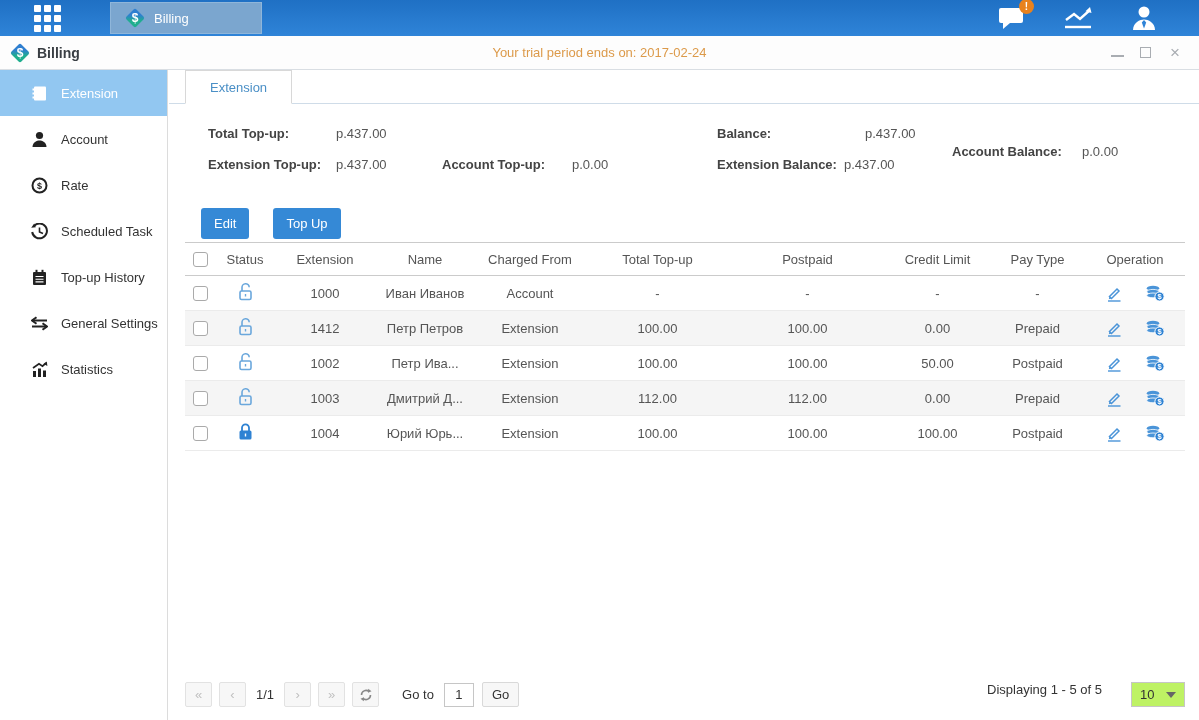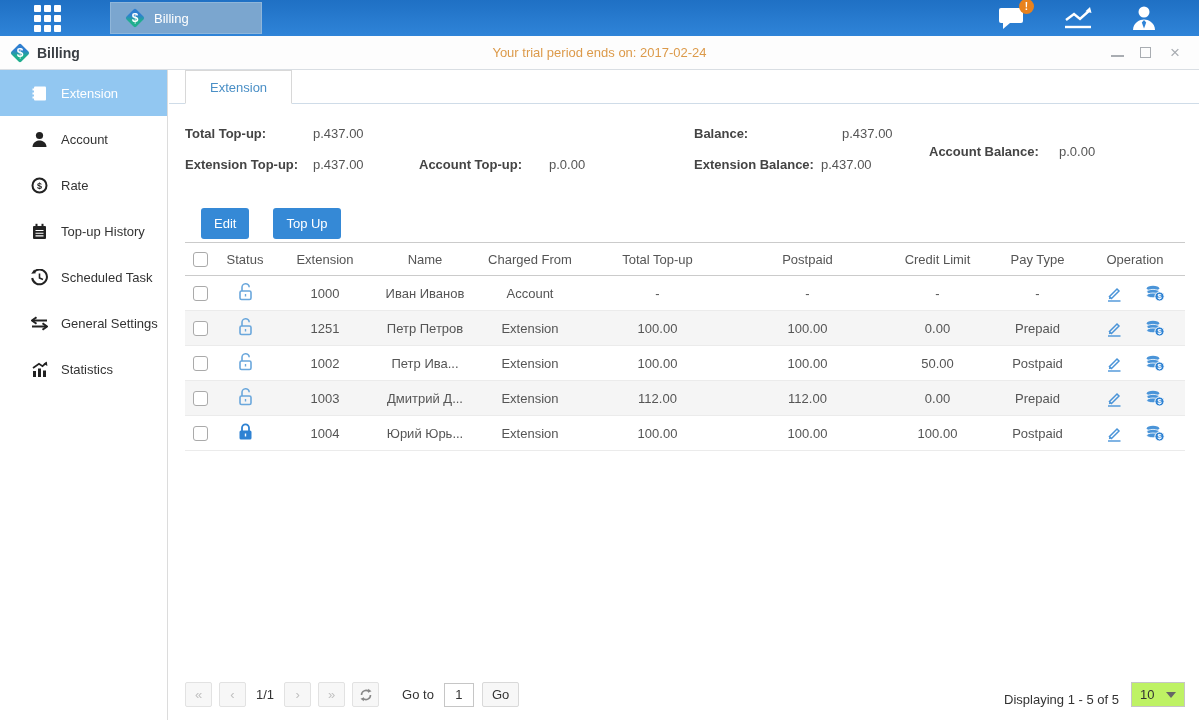--- a/index.html
+++ b/index.html
@@ -42,21 +42,21 @@
     border-right:1px solid #dcdcdc; }
   .side-item { height:46px; display:flex; align-items:center; gap:13px; padding-left:31px; cursor:pointer; color:#333; }
   .side-item svg { flex:none; }
   .side-item.active { background:#92c7f1; color:#fff; }
   
   .main { position:absolute; left:169px; top:70px; width:1030px; height:650px; background:#fff; }
   .tabstrip { height:34px; border-bottom:1px solid #cfdce8; position:relative; }
   .tab { position:absolute; left:16px; top:0; height:34px; padding:0 24px; background:#fff;
     border:1px solid #d8d8d8; border-bottom:1px solid #fff; display:flex; align-items:center;
     color:#4a8fc6; font-size:13px; cursor:pointer; }
-  .summary { position:relative; height:90px; }
+  .summary { position:relative; height:90px;margin-left:23px; }
   .sgroup { position:absolute; display:flex; white-space:nowrap; }
   .sgroup .lbl { font-weight:bold; color:#444; }
   .sgroup .val { color:#555; }
   .g-r1c1 { left:16px; top:22px; } .g-r1c1 .lbl{ width:128px; }
   .g-r1c3 { left:525px; top:22px; } .g-r1c3 .lbl{ width:148px; }
   .g-r2c1 { left:16px; top:53px; } .g-r2c1 .lbl{ width:128px; }
   .g-r2c2 { left:250px; top:53px; } .g-r2c2 .lbl{ width:130px; }
   .g-r2c3 { left:525px; top:53px; } .g-r2c3 .lbl{ width:127px; }
   .g-r2c4 { left:760px; top:40px; } .g-r2c4 .lbl{ width:130px; }
   .actions { padding:14px 0 0 16px; display:flex; gap:8px; }
@@ -77,21 +77,21 @@
   .pager { position:absolute; left:16px; right:14px; top:612px; display:flex; align-items:center; }
   .pg-btn { width:27px; height:25px; background:#f7f7f7; border:1px solid #e2e2e2; border-radius:2px;
     color:#c0c0c0; font-size:13px; display:flex; align-items:center; justify-content:center; cursor:pointer; margin-right:7px; }
   .pg-info { color:#333; margin:0 10px 0 3px; }
   .pg-refresh { color:#888; }
   .goto-label { margin:0 10px 0 16px; color:#333; }
   .goto-input { width:30px; height:24px; border:1px solid #c6c6c6; text-align:center; font-size:13px;
     font-family:inherit; color:#333; margin-right:8px; }
   .go-btn { height:25px; padding:0 9px; background:#f7f7f7; border:1px solid #d9d9d9; border-radius:2px;
     font-size:13px; color:#333; cursor:pointer; font-family:inherit; }
-  .pager-right { margin-left:auto; display:flex; align-items:flex-end; gap:12px; }
+  .pager-right { margin-left:auto; display:flex; align-items:flex-start; gap:29px; }
   .displaying { color:#333; }
   .page-size { width:54px; height:25px; border:1px solid #c6c6c6; background:#bef264; display:flex;
     align-items:center; justify-content:space-between; padding:0 8px; cursor:pointer; color:#333; }
   .caret { width:0; height:0; border-left:5px solid transparent; border-right:5px solid transparent;
     border-top:6px solid #666; }
 </style>
 </head>
 <body>
 
 <div class="topbar">
@@ -174,34 +174,34 @@
   </div>
   <div class="side-item">
     <svg width="17" height="17" viewBox="0 0 17 17">
       <circle cx="8.5" cy="8.5" r="7" fill="none" stroke="#222" stroke-width="2"></circle>
       <text x="8.5" y="12" text-anchor="middle" font-size="9" font-weight="bold" fill="#222" font-family="inherit">$</text>
     </svg>
     <span>Rate</span>
   </div>
   <div class="side-item">
     <svg width="17" height="17" viewBox="0 0 17 17">
+      <path d="M3 3 A7.4 7.4 0 1 1 1.2 9" fill="none" stroke="#222" stroke-width="2"></path>
+      <path d="M0.2 4.8 L4.8 4.2 L3.2 0.6 Z" fill="#222"></path>
+      <path d="M8.5 4.5 V9 L12 10.5" fill="none" stroke="#222" stroke-width="1.6"></path>
+    </svg>
+    <span>Scheduled Task</span>
+  </div>
+  <div class="side-item">
+    <svg width="17" height="17" viewBox="0 0 17 17">
       <rect x="2" y="3" width="13" height="13" rx="1" fill="#222"></rect>
       <rect x="4.5" y="0.8" width="2" height="3.5" fill="#222"></rect>
       <rect x="10.5" y="0.8" width="2" height="3.5" fill="#222"></rect>
       <path d="M4.5 7.5 H12.5 M4.5 10.2 H12.5 M4.5 12.9 H12.5" stroke="#fff" stroke-width="1.1"></path>
     </svg>
     <span>Top-up History</span>
-  </div>
-  <div class="side-item">
-    <svg width="17" height="17" viewBox="0 0 17 17">
-      <path d="M3 3 A7.4 7.4 0 1 1 1.2 9" fill="none" stroke="#222" stroke-width="2"></path>
-      <path d="M0.2 4.8 L4.8 4.2 L3.2 0.6 Z" fill="#222"></path>
-      <path d="M8.5 4.5 V9 L12 10.5" fill="none" stroke="#222" stroke-width="1.6"></path>
-    </svg>
-    <span>Scheduled Task</span>
   </div>
   <div class="side-item">
     <svg width="17" height="17" viewBox="0 0 17 17">
       <path d="M1 5.5 H16" stroke="#222" stroke-width="2"></path>
       <path d="M1 11.5 H16" stroke="#222" stroke-width="2"></path>
       <path d="M5.5 2.2 L1 5.5 L5.5 8.8" fill="none" stroke="#222" stroke-width="2"></path>
       <path d="M11.5 8.2 L16 11.5 L11.5 14.8" fill="none" stroke="#222" stroke-width="2"></path>
     </svg>
     <span>General Settings</span>
   </div>
@@ -327,21 +327,21 @@
   <tr>
     <td><span class="checkbox"></span></td>
     <td>
       <svg class="lock-open" width="17" height="19" viewBox="0 0 17 19">
         <path d="M5 9 V5.6 A3.6 3.6 0 0 1 12.2 5.2" fill="none" stroke="#6aa7dc" stroke-width="1.6"></path>
         <rect x="3" y="9" width="11" height="8.5" rx="1.5" fill="none" stroke="#6aa7dc" stroke-width="1.6"></rect>
         <path d="M8.5 12 V14.5" stroke="#6aa7dc" stroke-width="1.4"></path>
       </svg>
       
     </td>
-    <td>1251</td>
+    <td>1412</td>
     <td>Петр Петров</td>
     <td>Extension</td>
     <td>100.00</td>
     <td>100.00</td>
     <td>0.00</td>
     <td>Prepaid</td>
     <td>
       <span class="op-icons">
         <span class="icon-btn">
           <svg width="17" height="17" viewBox="0 0 17 17">

